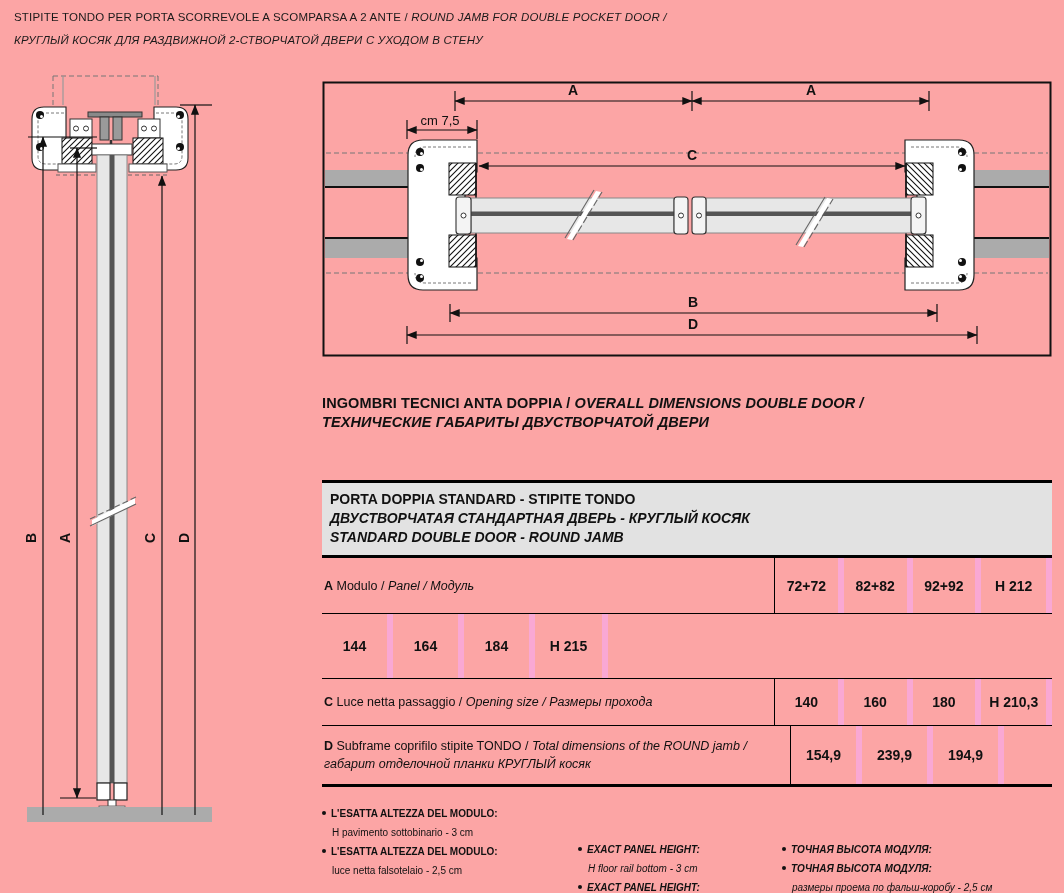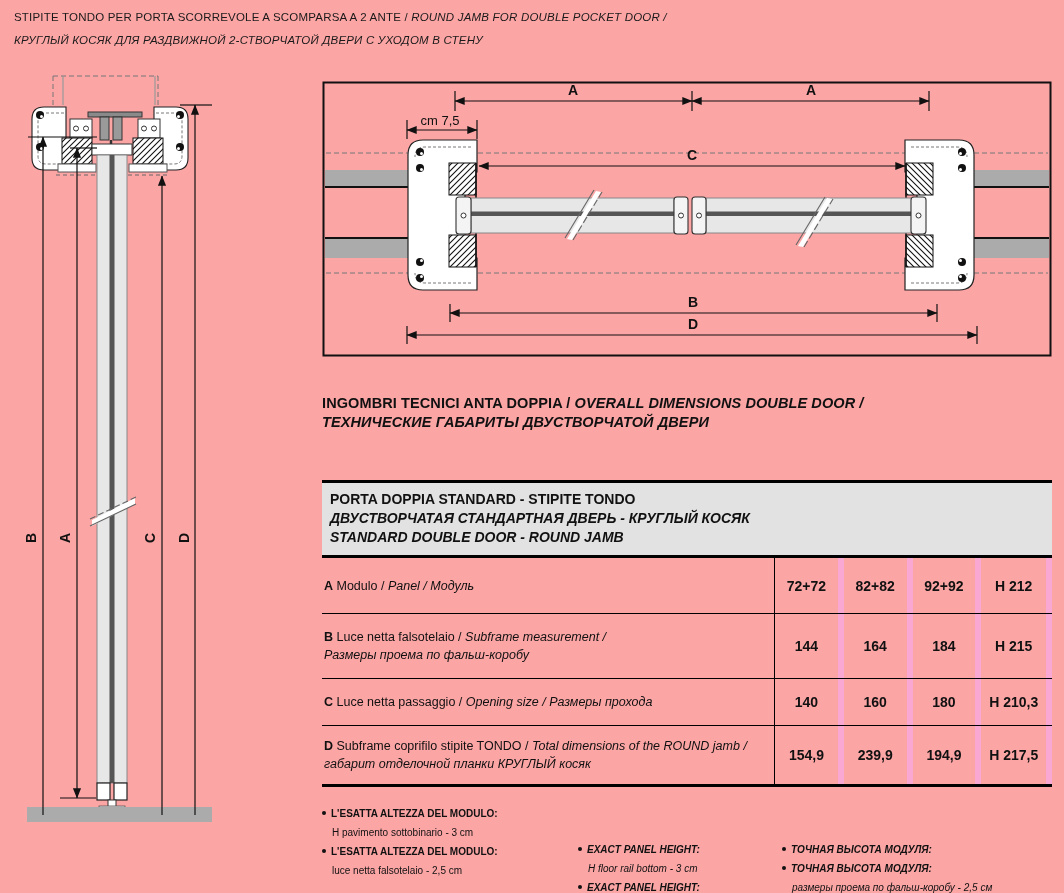--- a/index.html
+++ b/index.html
@@ -238,24 +238,20 @@
       <div class="cell-label">
         <div><span class="ltr">A</span><span> Modulo / </span><span class="it">Panel / Модуль</span></div>
       </div>
       <div class="cell-val">72+72</div>
       <div class="cell-val">82+82</div>
       <div class="cell-val">92+92</div>
       <div class="cell-val wide">H 212</div>
     </div>
 
     <div class="tbl-row row-b">
-      <div class="cell-label">
-        <div><span class="ltr">B</span><span> Luce netta falsotelaio / </span><span class="it">Subframe measurement /</span></div>
-        <div class="it">Размеры проема по фальш-коробу</div>
-      </div>
       <div class="cell-val">144</div>
       <div class="cell-val">164</div>
       <div class="cell-val">184</div>
       <div class="cell-val wide">H 215</div>
     </div>
 
     <div class="tbl-row row-c">
       <div class="cell-label">
         <div><span class="ltr">C</span><span> Luce netta passaggio / </span><span class="it">Opening size / Размеры прохода</span></div>
       </div>
@@ -266,21 +262,20 @@
     </div>
 
     <div class="tbl-row row-d last">
       <div class="cell-label">
         <div><span class="ltr">D</span><span> Subframe coprifilo stipite TONDO / </span><span class="it">Total dimensions of the ROUND jamb /</span></div>
         <div class="it">габарит отделочной планки КРУГЛЫЙ косяк</div>
       </div>
       <div class="cell-val">154,9</div>
       <div class="cell-val">239,9</div>
       <div class="cell-val">194,9</div>
-      <div class="cell-val wide">H 217,5</div>
     </div>
   </div>
 
   <div class="footnotes">
     <div class="fn-col fn-col1">
       <div class="fn-title"><span class="dot"></span><span>L'ESATTA ALTEZZA DEL MODULO:</span></div>
       <div class="fn-desc">H pavimento sottobinario - 3 cm</div>
       <div class="fn-title"><span class="dot"></span><span>L'ESATTA ALTEZZA DEL MODULO:</span></div>
       <div class="fn-desc">luce netta falsotelaio - 2,5 cm</div>
     </div>

